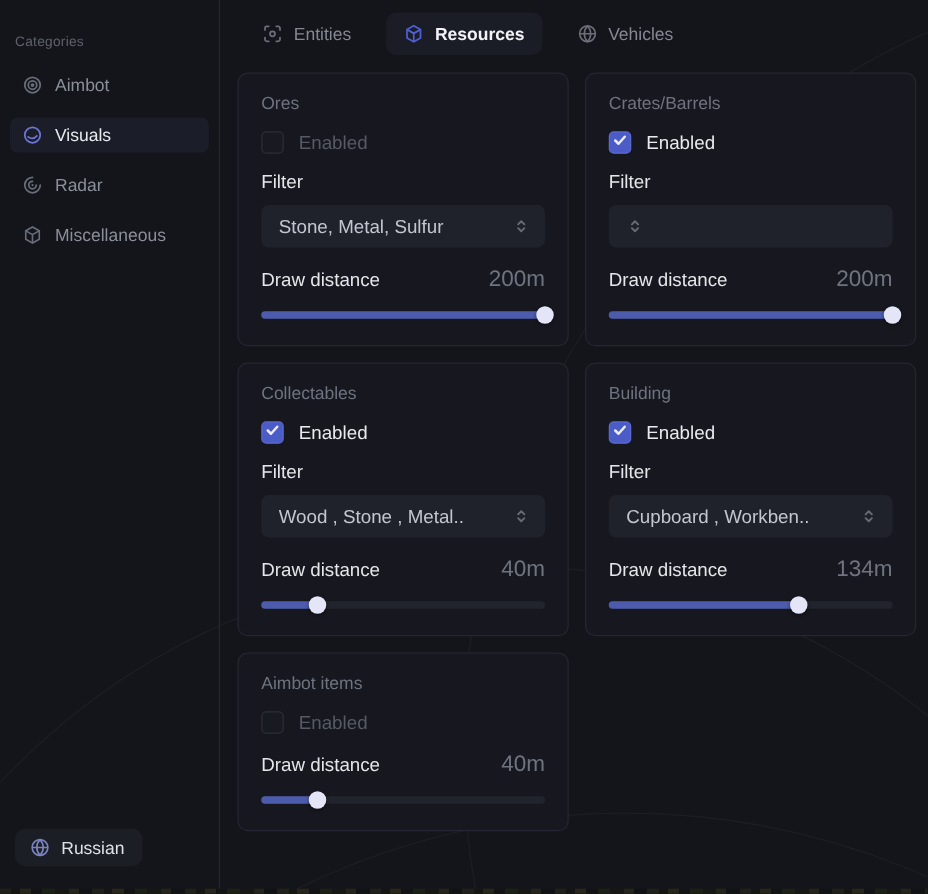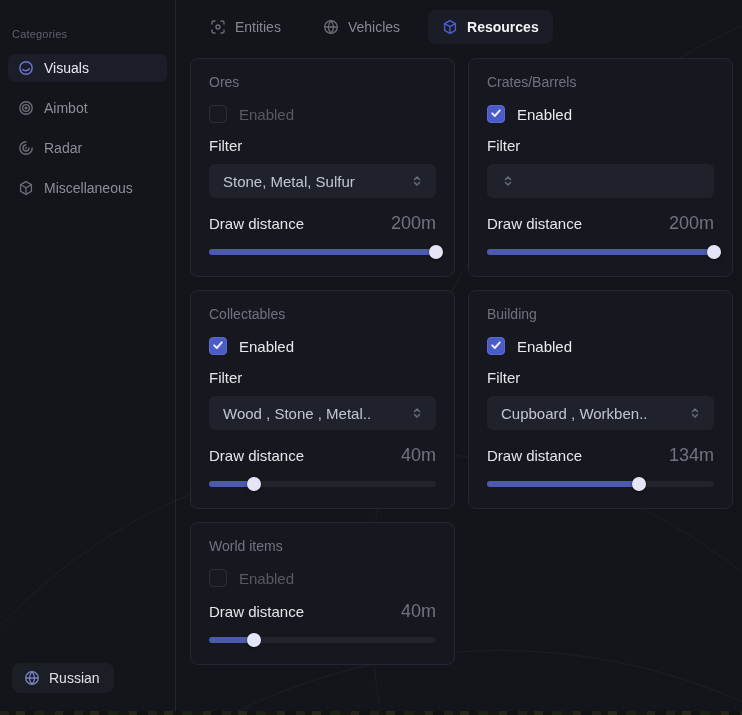--- a/index.html
+++ b/index.html
@@ -111,38 +111,38 @@
 <body>
 
 <div class="app">
   <div class="deco deco-1"></div>
   <div class="deco deco-2"></div>
   <div class="deco deco-3"></div>
 
   <nav class="sidebar">
     <div class="cat-label">Categories</div>
     <div id="sidebar-items">
-        <div class="side-item active">
-          <span class="icn">
-            <svg width="16" height="16" viewBox="0 0 16 16" fill="none" stroke="currentColor" stroke-width="1.4">
-              <circle cx="8" cy="8" r="6.2"></circle>
-              <path d="M4.5 9.5c2.2 1.6 4.8 1.6 7-.8" stroke-linecap="round"></path>
-            </svg>
-          </span>
-          <span>Visuals</span>
-        </div>
         <div class="side-item">
           <span class="icn">
             <svg width="16" height="16" viewBox="0 0 16 16" fill="none" stroke="currentColor" stroke-width="1.4">
               <circle cx="8" cy="8" r="6.2"></circle>
               <circle cx="8" cy="8" r="3.4"></circle>
               <circle cx="8" cy="8" r="0.8" fill="currentColor"></circle>
             </svg>
           </span>
           <span>Aimbot</span>
+        </div>
+        <div class="side-item active">
+          <span class="icn">
+            <svg width="16" height="16" viewBox="0 0 16 16" fill="none" stroke="currentColor" stroke-width="1.4">
+              <circle cx="8" cy="8" r="6.2"></circle>
+              <path d="M4.5 9.5c2.2 1.6 4.8 1.6 7-.8" stroke-linecap="round"></path>
+            </svg>
+          </span>
+          <span>Visuals</span>
         </div>
         <div class="side-item">
           <span class="icn">
             <svg width="16" height="16" viewBox="0 0 16 16" fill="none" stroke="currentColor" stroke-width="1.4">
               <path d="M14.2 8A6.2 6.2 0 1 1 8 1.8" stroke-linecap="round"></path>
               <path d="M11 8A3 3 0 1 1 8 5" stroke-linecap="round"></path>
               <circle cx="8" cy="8" r="0.9" fill="currentColor" stroke="none"></circle>
             </svg>
           </span>
           <span>Radar</span>
@@ -174,37 +174,37 @@
     <div class="tabs" id="tabs">
         <div class="tab">
           <span class="icn">
             <svg width="16" height="16" viewBox="0 0 16 16" fill="none" stroke="currentColor" stroke-width="1.4" stroke-linecap="round">
               <path d="M2 5V3.5A1.5 1.5 0 0 1 3.5 2H5M11 2h1.5A1.5 1.5 0 0 1 14 3.5V5M14 11v1.5a1.5 1.5 0 0 1-1.5 1.5H11M5 14H3.5A1.5 1.5 0 0 1 2 12.5V11"></path>
               <circle cx="8" cy="8" r="2"></circle>
             </svg>
           </span>
           <span>Entities</span>
         </div>
+        <div class="tab active">
+          <span class="icn">
+            <svg width="16" height="16" viewBox="0 0 16 16" fill="none" stroke="currentColor" stroke-width="1.4">
+              <path d="M8 1.6l5.4 3v6.8L8 14.4l-5.4-3V4.6z"></path>
+              <path d="M2.7 4.7L8 7.7l5.3-3M8 7.7v6.5"></path>
+            </svg>
+          </span>
+          <span>Resources</span>
+        </div>
         <div class="tab">
           <span class="icn">
             <svg width="16" height="16" viewBox="0 0 16 16" fill="none" stroke="currentColor" stroke-width="1.3">
               <circle cx="8" cy="8" r="6.3"></circle>
               <path d="M1.7 8h12.6M8 1.7c-3.4 3.6-3.4 9 0 12.6 3.4-3.6 3.4-9 0-12.6z"></path>
             </svg>
           </span>
           <span>Vehicles</span>
-        </div>
-        <div class="tab active">
-          <span class="icn">
-            <svg width="16" height="16" viewBox="0 0 16 16" fill="none" stroke="currentColor" stroke-width="1.4">
-              <path d="M8 1.6l5.4 3v6.8L8 14.4l-5.4-3V4.6z"></path>
-              <path d="M2.7 4.7L8 7.7l5.3-3M8 7.7v6.5"></path>
-            </svg>
-          </span>
-          <span>Resources</span>
         </div>
       </div>
     <div class="cards" id="cards">
         <section class="card">
           <h3 class="card-title">Ores</h3>
           <div class="check-row off">
             <span class="checkbox">
               <span><svg width="12" height="12" viewBox="0 0 12 12" fill="none" stroke="currentColor" stroke-width="2" stroke-linecap="round" stroke-linejoin="round">
                   <path d="M2.2 6.4l2.6 2.6 5-5.6"></path>
                 </svg></span>
@@ -310,21 +310,21 @@
             <span class="draw-label">Draw distance</span>
             <span class="draw-value">134m</span>
           </div>
           <div class="slider">
             <div class="slider-track"></div>
             <div class="slider-fill" style="width:67%"></div>
             <div class="slider-thumb" style="left:calc(67% - 7px)"></div>
           </div>
         </section>
         <section class="card">
-          <h3 class="card-title">World items</h3>
+          <h3 class="card-title">Aimbot items</h3>
           <div class="check-row off">
             <span class="checkbox">
               <span><svg width="12" height="12" viewBox="0 0 12 12" fill="none" stroke="currentColor" stroke-width="2" stroke-linecap="round" stroke-linejoin="round">
                   <path d="M2.2 6.4l2.6 2.6 5-5.6"></path>
                 </svg></span>
             </span>
             <span class="check-label">Enabled</span>
           </div>
           <div class="draw-row">
             <span class="draw-label">Draw distance</span>

